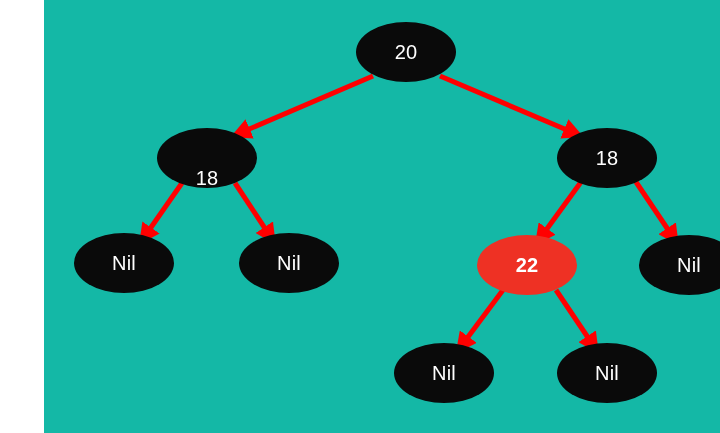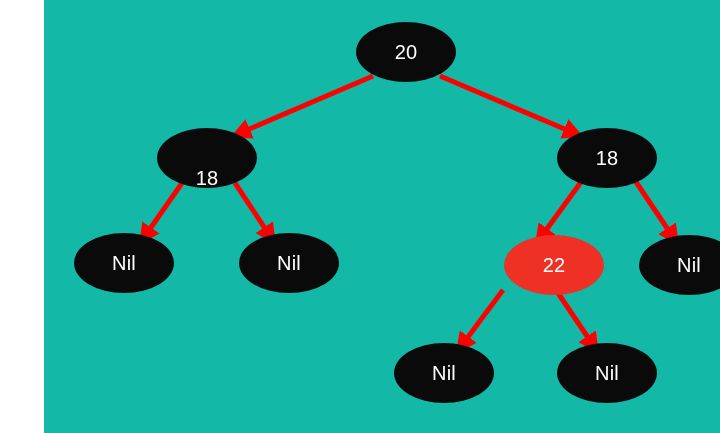--- a/index.html
+++ b/index.html
@@ -78,21 +78,21 @@
       </div>
       <div class="tree-node node-black" style="left: 513px; top: 128px; width: 100px; height: 60px;">
         <span class="node-label">18</span>
       </div>
       <div class="tree-node node-black" style="left: 30px; top: 233px; width: 100px; height: 60px;">
         <span class="node-label">Nil</span>
       </div>
       <div class="tree-node node-black" style="left: 195px; top: 233px; width: 100px; height: 60px;">
         <span class="node-label">Nil</span>
       </div>
-      <div class="tree-node node-red" style="left: 460px; top: 235px; width: 100px; height: 60px;">
+      <div class="tree-node node-red" style="left: 433px; top: 235px; width: 100px; height: 60px; font-weight: bold;">
         <span class="node-label">22</span>
       </div>
       <div class="tree-node node-black" style="left: 595px; top: 235px; width: 100px; height: 60px;">
         <span class="node-label">Nil</span>
       </div>
       <div class="tree-node node-black" style="left: 350px; top: 343px; width: 100px; height: 60px;">
         <span class="node-label">Nil</span>
       </div>
       <div class="tree-node node-black" style="left: 513px; top: 343px; width: 100px; height: 60px;">
         <span class="node-label">Nil</span>

